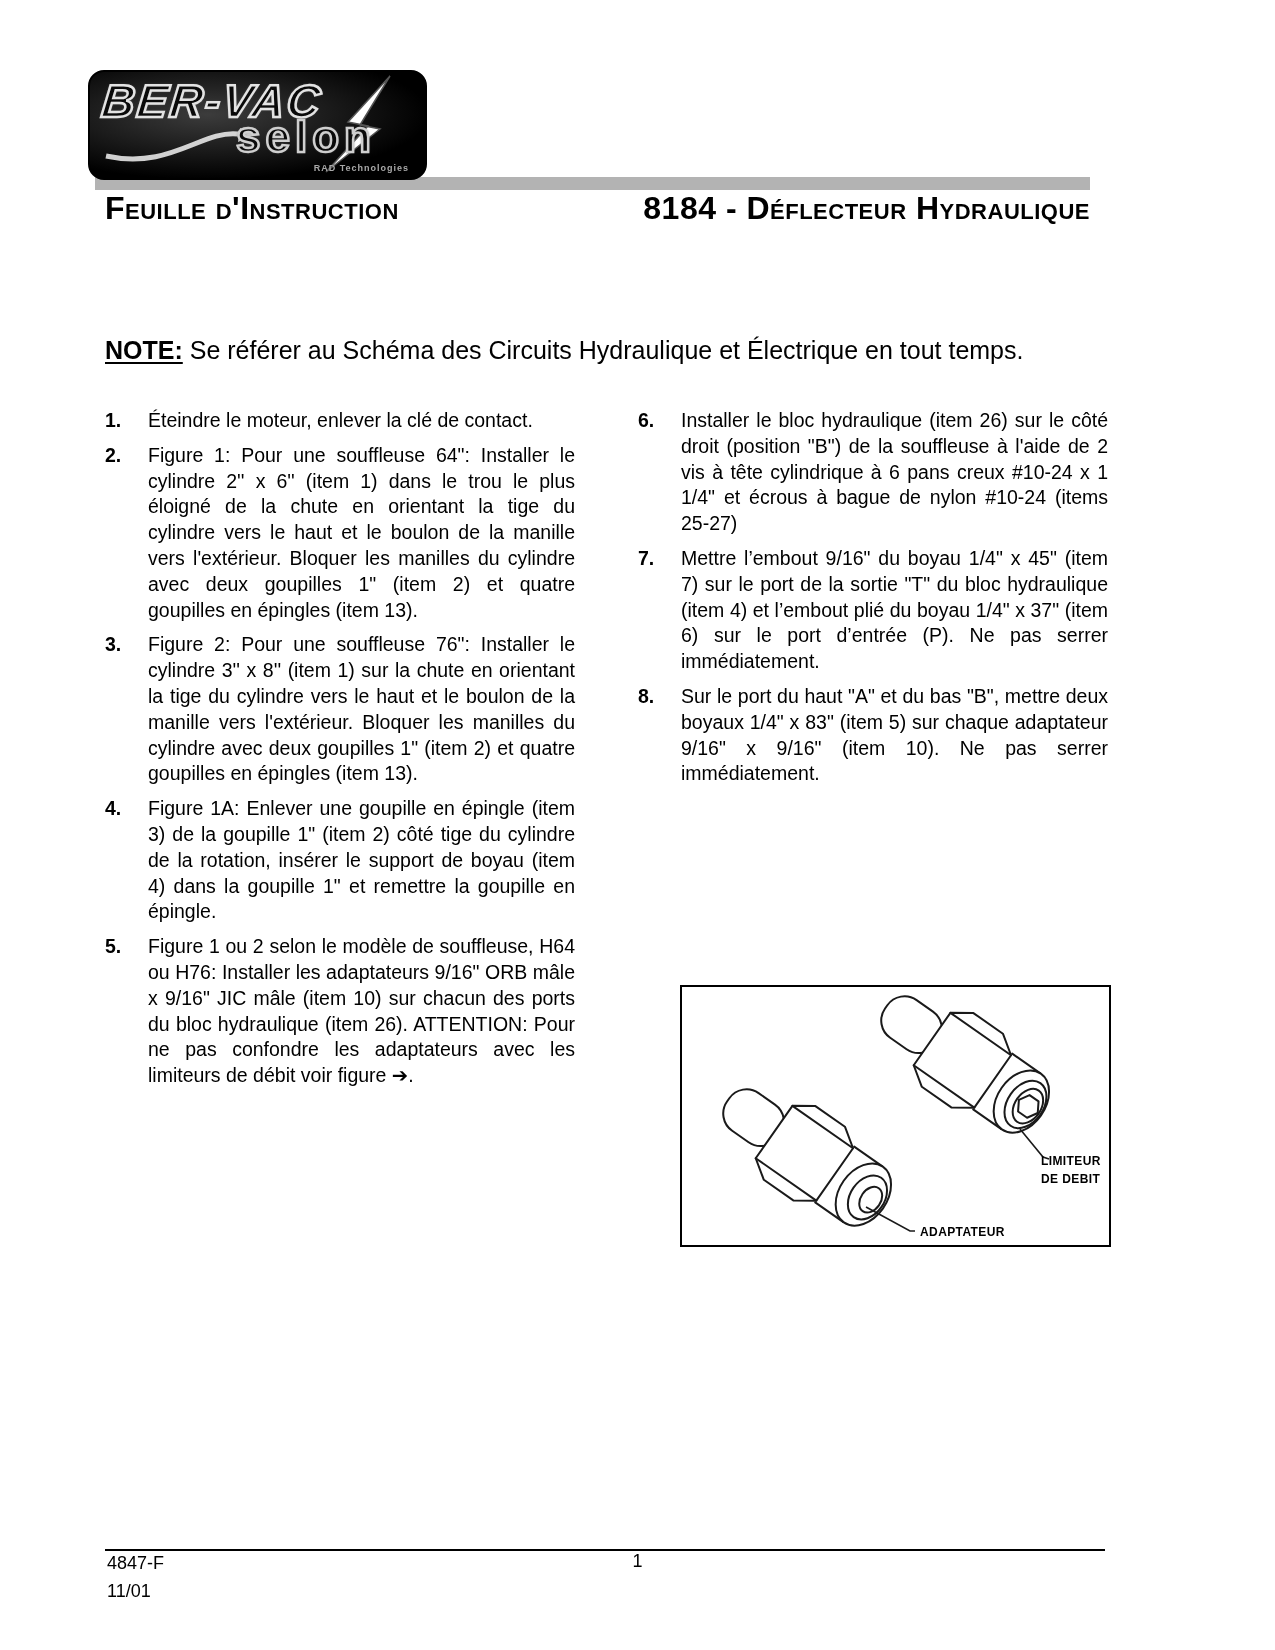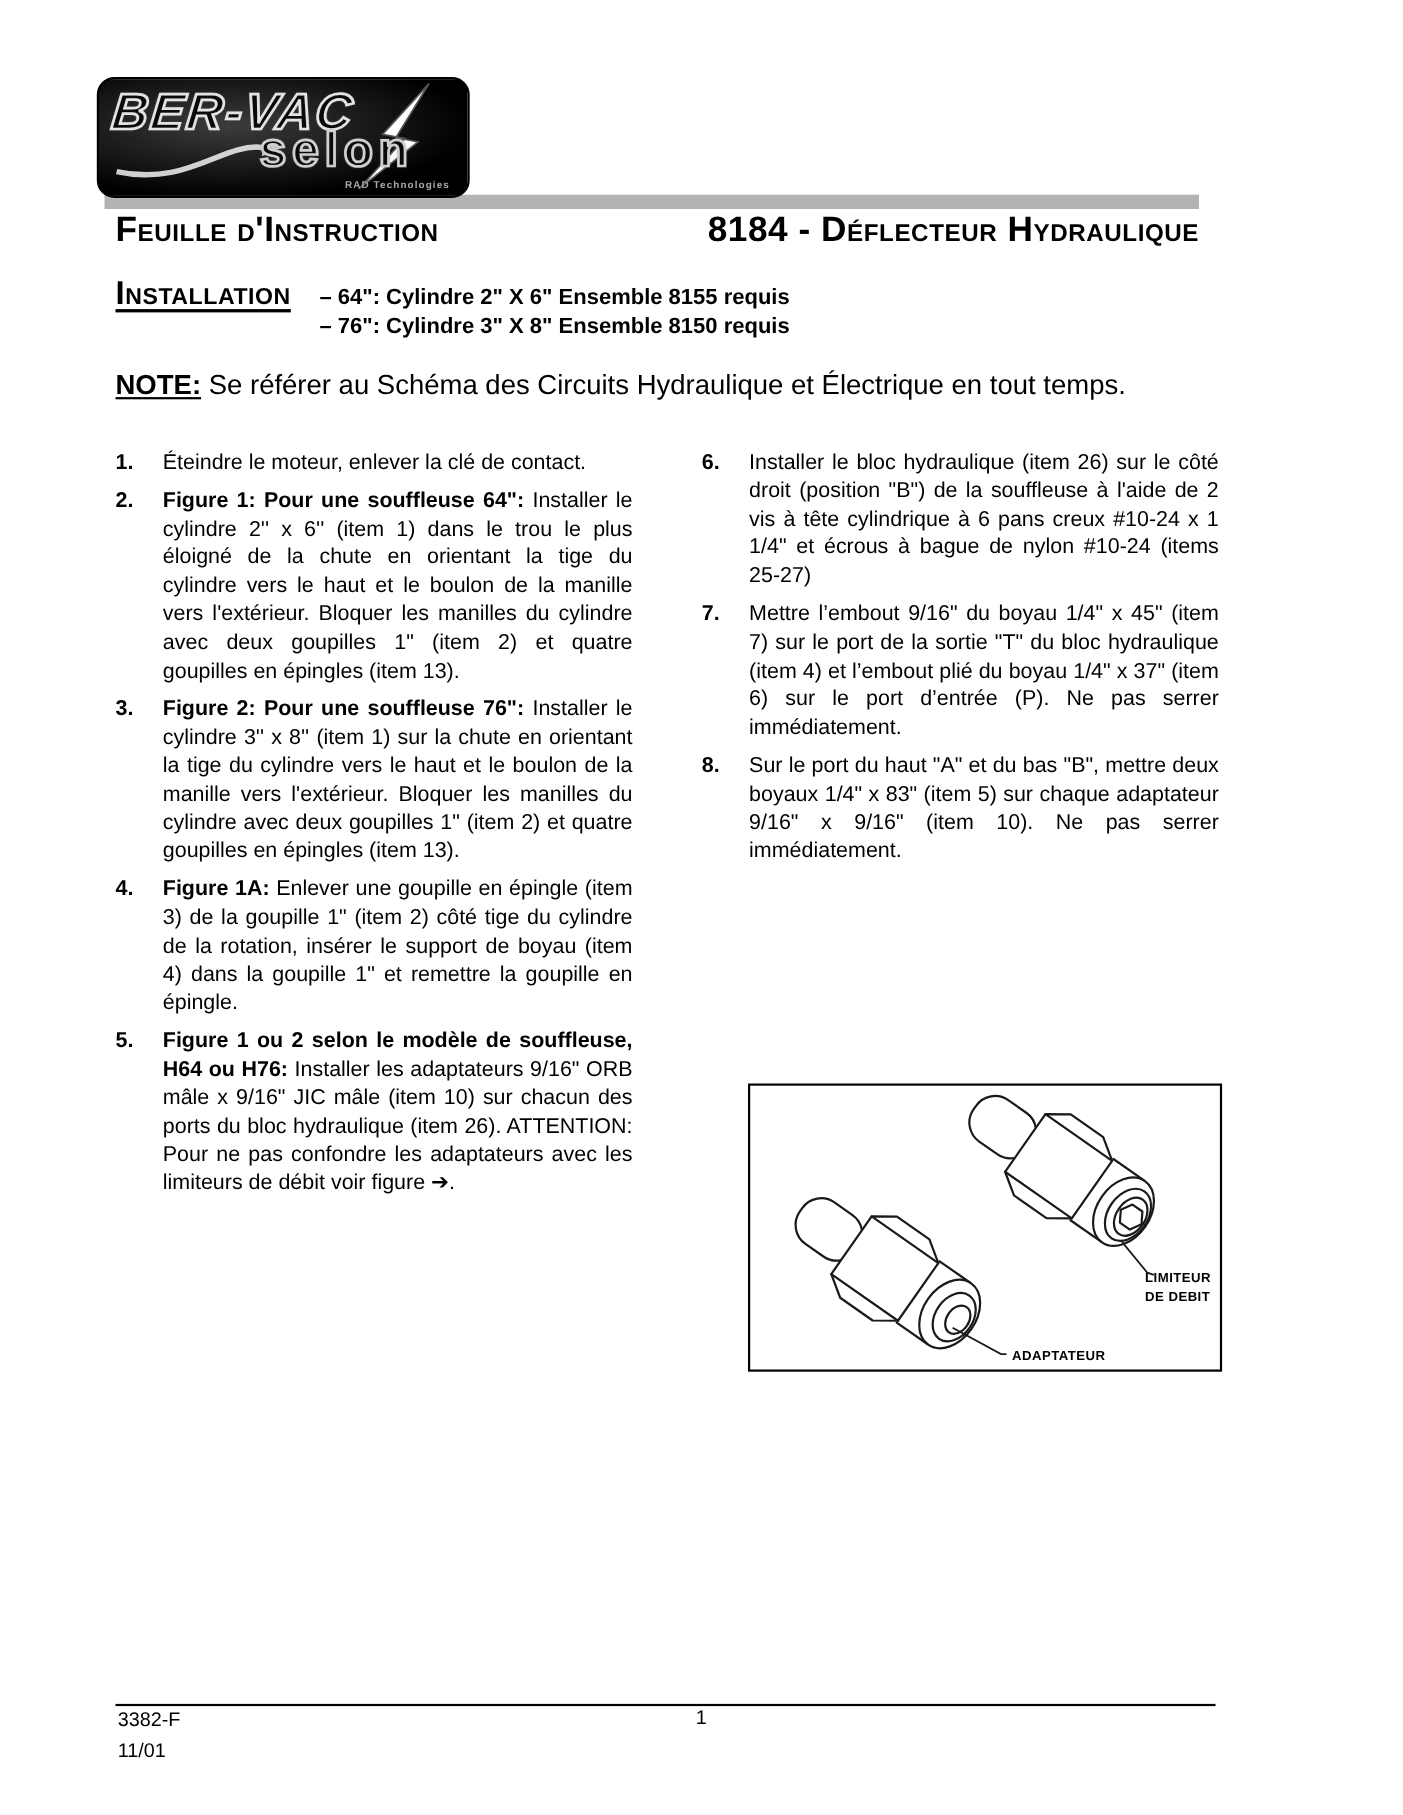--- a/index.html
+++ b/index.html
@@ -48,21 +48,21 @@
   
   .note{position:absolute;left:105px;top:336px;font-size:25px;}
   .note b{text-decoration:underline;text-underline-offset:3px;}
   
   .col{position:absolute;top:408px;width:470px;}
   .col-left{left:105px;}
   .col-right{left:638px;}
   .step{display:grid;grid-template-columns:43px 1fr;margin-bottom:9px;}
   .step-num{font-size:19.5px;font-weight:bold;line-height:25.8px;}
   .step-text{margin:0;font-size:19.5px;line-height:25.8px;text-align:justify;}
-  .step-text b{font-weight:bold;margin-top:36px;}
+  .step-text b{font-weight:normal;margin-top:36px;}
   
   .figure-box{
     position:absolute;left:680px;top:985px;width:431px;height:262px;
     border:2px solid #000;background:#fff;box-sizing:border-box;
   }
   .figure-box svg{display:block;}
   .fig-label{font-family:"Liberation Sans",sans-serif;font-size:12px;font-weight:bold;letter-spacing:0.4px;fill:#000;}
   .fig-line{stroke:#1a1a1a;stroke-width:2;fill:#fff;stroke-linejoin:round;stroke-linecap:round;}
   .fig-open{stroke:#1a1a1a;stroke-width:2;fill:none;stroke-linejoin:round;stroke-linecap:round;}
   .fig-leader{stroke:#1a1a1a;stroke-width:1.6;fill:none;}
@@ -88,27 +88,20 @@
     <div class="logo-tagline">RAD Technologies</div>
   </div>
 
   <div class="graybar"></div>
 
   <div class="header-row">
     <div class="doc-title">Feuille d'Instruction</div>
     <div class="doc-title">8184 - Déflecteur Hydraulique</div>
   </div>
 
-  <div class="installation">
-    <span class="installation-heading">Installation</span>
-    <div class="installation-reqs">
-      <div>– 64": Cylindre 2" X 6" Ensemble 8155 requis</div>
-      <div>– 76": Cylindre 3" X 8" Ensemble 8150 requis</div>
-    </div>
-  </div>
 
   <div class="note">
     <b>NOTE:</b><span> Se référer au Schéma des Circuits Hydraulique et Électrique en tout temps.</span>
   </div>
 
   <div class="col col-left">
     <div class="step">
       <span class="step-num">1.</span>
       <p class="step-text"><b></b><span>Éteindre le moteur, enlever la clé de contact.</span></p>
     </div>
@@ -175,17 +168,17 @@
 
       <path class="fig-leader" d="M 338 142 L 361 170 L 367 172"></path>
       <text class="fig-label" x="359" y="178">LIMITEUR</text>
       <text class="fig-label" x="359" y="196">DE DEBIT</text>
       <path class="fig-leader" d="M 184 220 L 228 244 L 233 244"></path>
       <text class="fig-label" x="238" y="249">ADAPTATEUR</text>
     </svg>
   </div>
 
   <div class="footer-rule"></div>
-  <div class="footer-doc-code">3382-F</div>
+  <div class="footer-doc-code">4847-F</div>
   <div class="footer-page">1</div>
   <div class="footer-revision">11/01</div>
 
 </div>
 
 </body></html>

